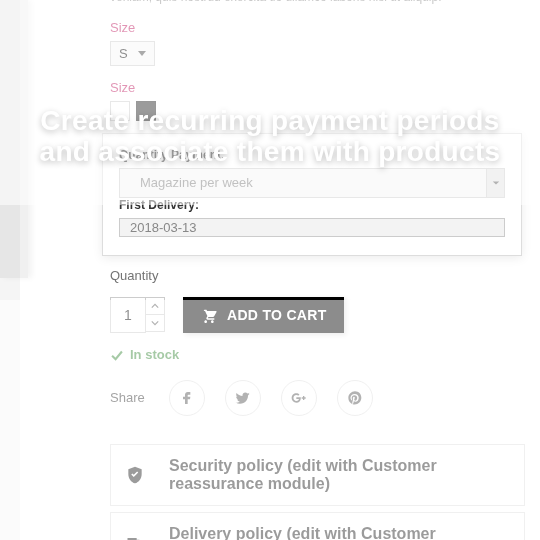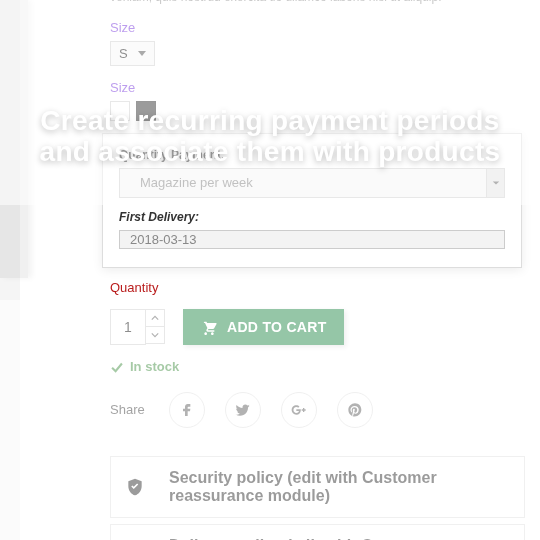--- a/index.html
+++ b/index.html
@@ -3,46 +3,46 @@
 <meta charset="utf-8">
 <style>
   * { box-sizing: border-box; margin: 0; padding: 0; }
   html, body { width: 540px; height: 540px; overflow: hidden; font-family: -apple-system, BlinkMacSystemFont, "Segoe UI", Arial, sans-serif; }
   body { position: relative; background: #f5f5f5; }
 
   .page { position: absolute; top: -20px; left: 20px; right: 0; padding: 0 0 0 90px; background: #fff; }
 
   .lorem { font-size: 12px; color: #888; line-height: 1.3; padding-top: 10px; }
 
-  .field-label { font-size: 13px; color: #6d28d9; margin-top: 14px; margin-bottom: 6px; }
+  .field-label { font-size: 13px; color: #be185d; margin-top: 14px; margin-bottom: 6px; }
 
   .size-select { display:inline-flex; align-items:center; border:1px solid #ccc; background:#f5f5f5; padding: 4px 8px; font-size:13px; gap:10px; }
   .caret { width:0; height:0; border-left:4px solid transparent; border-right:4px solid transparent; border-top:5px solid #444; display:inline-block; }
 
   .swatches { display:flex; gap:6px; margin-top:6px; }
   .swatch { width:20px; height:20px; border:1px solid rgba(0,0,0,0.2); }
   .swatch.white { background:#fff; }
   .swatch.black { background:#222; }
 
   .highlight-box { position: relative; z-index: 5; border:1px solid #ddd; background:#fff; box-shadow: 0 2px 10px rgba(0,0,0,0.08); padding: 12px 16px 18px; margin-top:12px; margin-left:-8px; width: 420px; }
   .hl-label { font-size:12px; color:#333; font-weight:600; margin-bottom:6px; margin-top:2px; }
   .hl-select { position:relative; border:1px solid #ccc; background:#f3f3f3; height:30px; display:flex; align-items:center; padding:0 20px; color:#777; font-size:13px; }
   .hl-select .arrow { position:absolute; right:0; top:0; bottom:0; width:18px; background:#e2e2e2; border-left:1px solid #ccc; display:flex; align-items:center; justify-content:center; }
   .hl-select .arrow svg { width:8px; height:8px; fill:#555; }
   .hl-input { border:1px solid #ccc; background:#f3f3f3; height:19px; padding:0 10px; color:#888; font-size:13px; display:flex; align-items:center; }
 
   .qty-row { display:flex; align-items:stretch; gap:18px; margin-top:14px; }
-  .qty-label { font-size:13px; color:#b91c1c; margin-top:12px; margin-bottom:6px; }
+  .qty-label { font-size:13px; color:#737373; margin-top:12px; margin-bottom:6px; }
   .qty-stepper { display:flex; }
   .qty-input { width:36px; border:1px solid #ccc; text-align:center; font-size:14px; display:flex; align-items:center; justify-content:center; }
   .qty-btns { display:flex; flex-direction:column; }
   .qty-btn { width:20px; height:18px; border:1px solid #ccc; margin-left:-1px; background:#fff; display:flex; align-items:center; justify-content:center; font-size:9px; color:#555; }
   .qty-btn + .qty-btn { margin-top:-1px; }
 
-  .add-cart { background:#15803d; color:#fff; border:none; height:36px; padding:0 18px; display:flex; align-items:center; gap:10px; font-size:14px; font-weight:600; letter-spacing:0.3px; box-shadow: 2px 2px 5px rgba(0,0,0,0.15); }
+  .add-cart { background:#000000; color:#fff; border:none; height:36px; padding:0 18px; display:flex; align-items:center; gap:10px; font-size:14px; font-weight:600; letter-spacing:0.3px; box-shadow: 2px 2px 5px rgba(0,0,0,0.15); }
   .add-cart svg { width:16px; height:16px; fill:#fff; }
 
   .stock { display:flex; align-items:flex-end; gap:6px; margin-top:14px; color:#3a8a3a; font-size:13px; font-weight:600; }
   .stock svg { width:14px; height:14px; stroke:#3a8a3a; stroke-width:3; fill:none; }
 
   .share-row { display:flex; align-items:center; gap:20px; margin-top:18px; }
   .share-label { font-size:13px; color:#333; margin-right:4px; }
   .share-btn { width:36px; height:36px; border-radius:50%; border:1px solid #ddd; background:#fff; display:flex; align-items:center; justify-content:center; color:#555; }
   .share-btn svg { width:16px; height:16px; fill:#555; }
 
@@ -80,21 +80,21 @@
   <div class="highlight-box">
     <div class="hl-label">Quantity Payment:</div>
     <div class="hl-select">
       <span>Magazine per week</span>
       <span class="arrow">
         <svg viewBox="0 0 10 10">
             <path d="M1 3 L5 7 L9 3 Z"></path>
           </svg>
       </span>
     </div>
-    <div class="hl-label" style="margin-top:12px;font-style:italic;">First Delivery:</div>
+    <div class="hl-label" style="margin-top:0;">First Delivery:</div>
     <div class="hl-input">
       <span>2018-03-13</span>
     </div>
   </div>
 
   <div class="qty-label">Quantity</div>
   <div class="qty-row">
     <div class="qty-stepper">
       <div class="qty-input">1</div>
       <div class="qty-btns">

